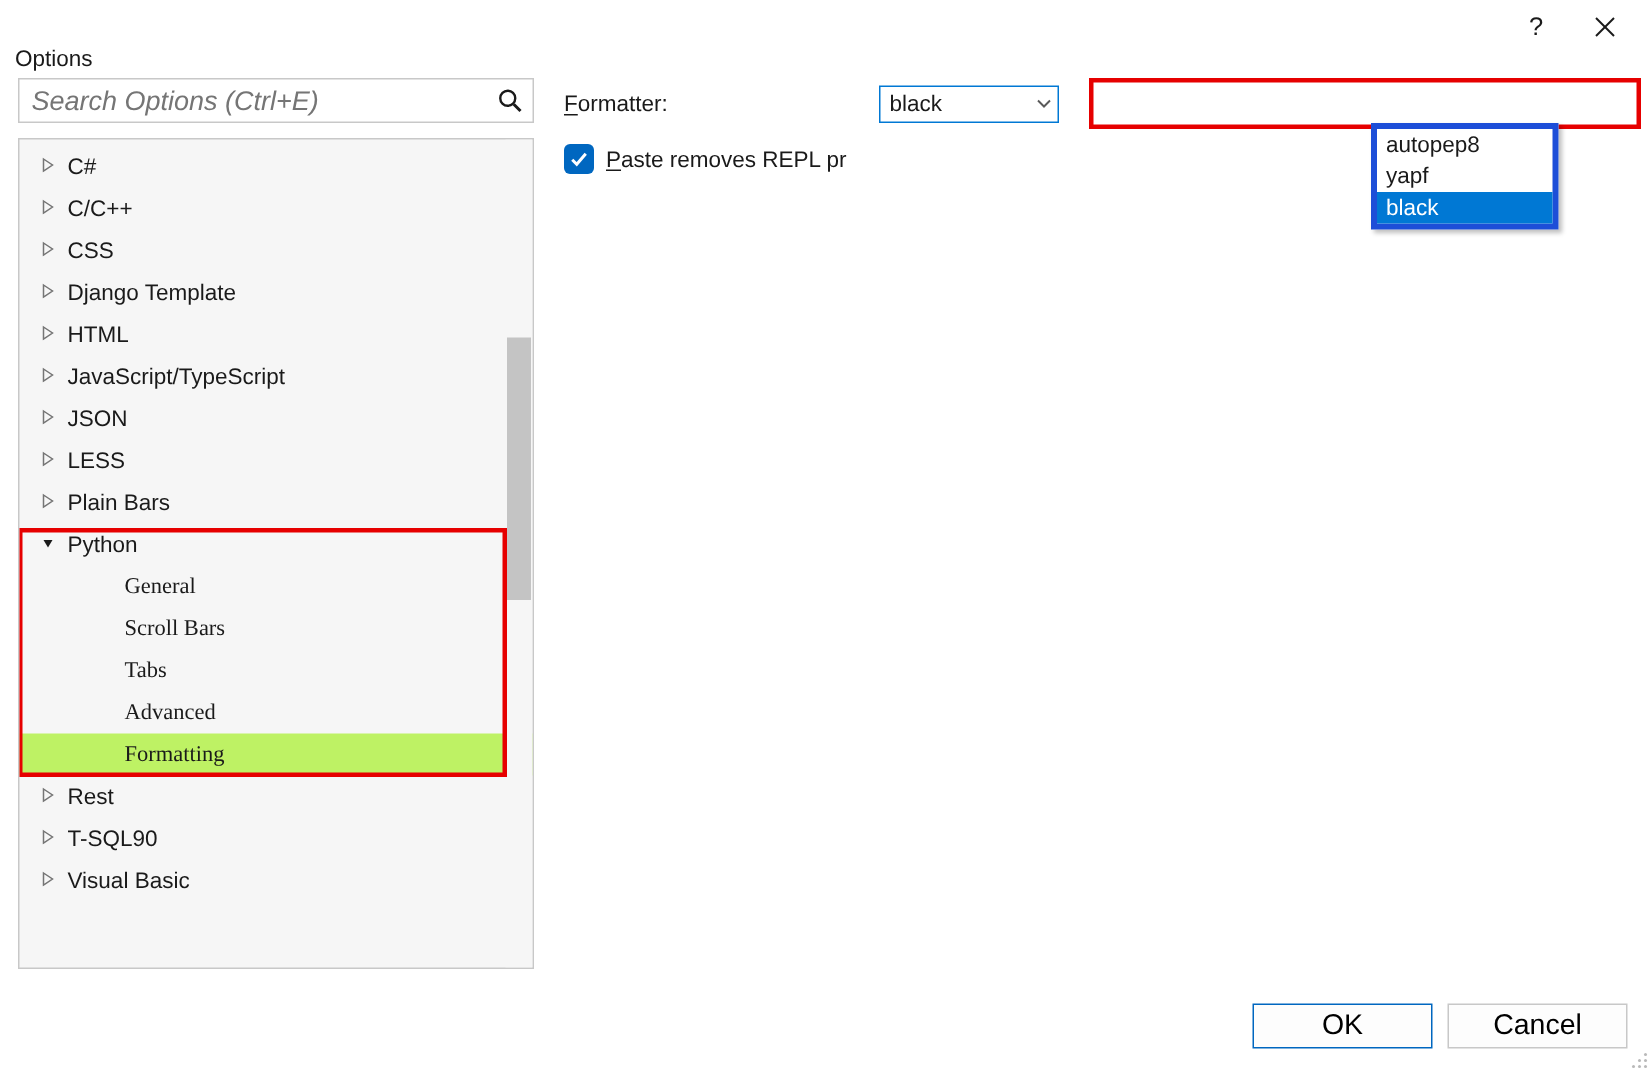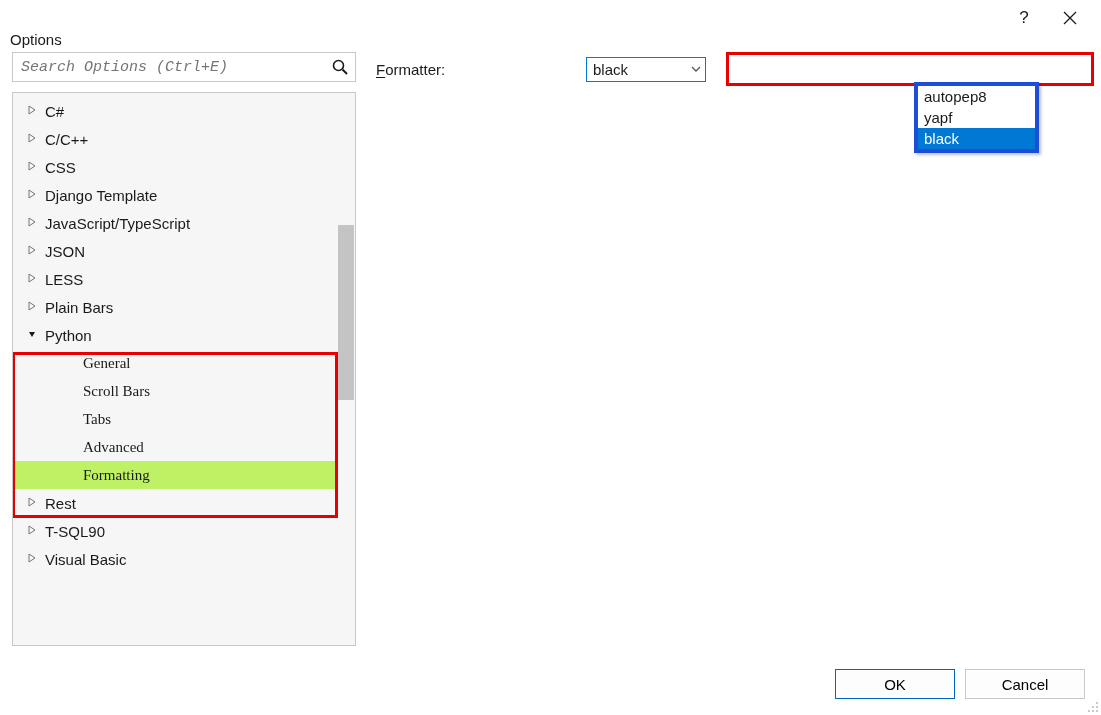--- a/index.html
+++ b/index.html
@@ -44,25 +44,25 @@
       height: 30px;
       display: flex;
       align-items: center;
       padding: 0 6px 0 8px;
       margin-bottom: 10px;
       background: #fff;
     }
     .searchbox input {
       border: none; outline: none;
       flex: 1;
-      font-size: 15px;
+      font-size: 18px;
       font-style: italic;
       color: #4c1d95;
       background: transparent;
-      font-family: Liberation Mono, monospace;
+      font-family: Liberation Sans, sans-serif;
     }
     .searchbox .icon { width: 18px; height: 18px; }
     .tree-wrap {
       border: 1px solid #c8c8c8;
       flex: 1;
       background: #f6f6f6;
       position: relative;
       overflow: hidden;
     }
     .tree {
@@ -171,21 +171,21 @@
     .footer {
       position: absolute;
       right: 16px; bottom: 16px;
       display: flex;
       gap: 10px;
     }
     .btn {
       width: 120px; height: 30px;
       border: 1px solid #c8c8c8;
       background: #fdfdfd;
-      font-size: 15px;
+      font-size: 19px;
       font-family: inherit;
       cursor: default;
     }
     .btn.primary { border: 1px solid #0067c0; }
     .resize-grip {
       position: absolute;
       right: 2px; bottom: 2px;
       width: 14px; height: 14px;
     }
     .resize-grip svg { width: 14px; height: 14px; display: block; }
@@ -249,20 +249,28 @@
               </svg>
             </span>
             <span>Django Template</span>
           </div>
           <div class="tree-item">
             <span class="tree-caret">
               <svg viewBox="0 0 10 10">
                 <polygon points="2,1 8,5 2,9" fill="none" stroke="#767676" stroke-width="1"></polygon>
               </svg>
             </span>
+            <span>HTML</span>
+          </div>
+          <div class="tree-item">
+            <span class="tree-caret">
+              <svg viewBox="0 0 10 10">
+                <polygon points="2,1 8,5 2,9" fill="none" stroke="#767676" stroke-width="1"></polygon>
+              </svg>
+            </span>
             <span>JavaScript/TypeScript</span>
           </div>
           <div class="tree-item">
             <span class="tree-caret">
               <svg viewBox="0 0 10 10">
                 <polygon points="2,1 8,5 2,9" fill="none" stroke="#767676" stroke-width="1"></polygon>
               </svg>
             </span>
             <span>JSON</span>
           </div>
@@ -345,20 +353,30 @@
       <div class="combo">
         <span>black</span>
         <span class="chev">
           <svg viewBox="0 0 10 10">
               <polyline points="1,3 5,7 9,3" fill="none" stroke="#5a5a5a" stroke-width="1.3"></polyline>
             </svg>
         </span>
       </div>
     </div>
 
+    <div class="checkbox-row">
+      <div class="checkbox">
+        <svg viewBox="0 0 14 14">
+            <polyline points="2.5,7.5 5.5,10.5 11.5,3.5" fill="none" stroke="#fff" stroke-width="2"></polyline>
+          </svg>
+      </div>
+      <div>
+        <span class="ul" style="text-decoration:underline;text-underline-offset:2px">P</span><span>aste removes REPL pr</span>
+      </div>
+    </div>
 
     <div class="hl-formatter"></div>
 
     <div class="dropdown" id="dropdown">
         <div class="dropdown-item">autopep8</div>
         <div class="dropdown-item">yapf</div>
         <div class="dropdown-item sel">black</div>
       </div>
   </div>
 </div>

